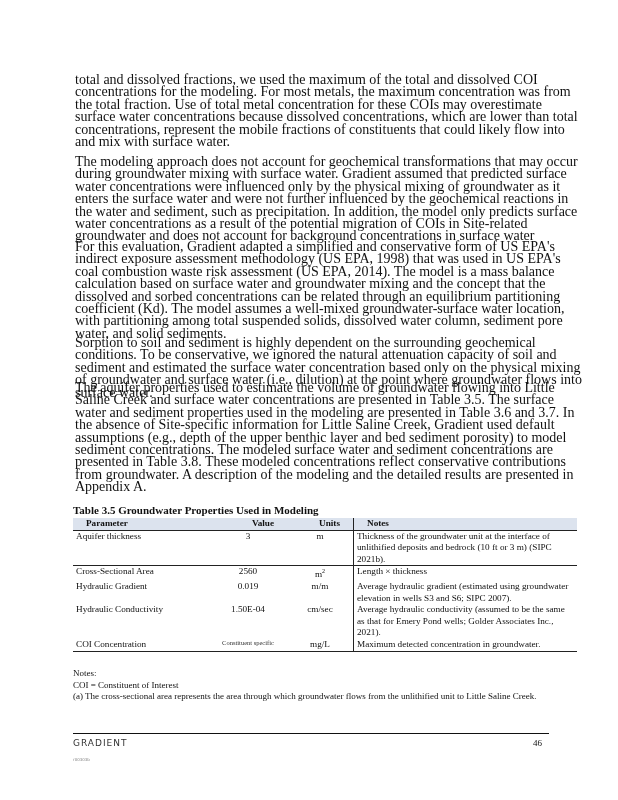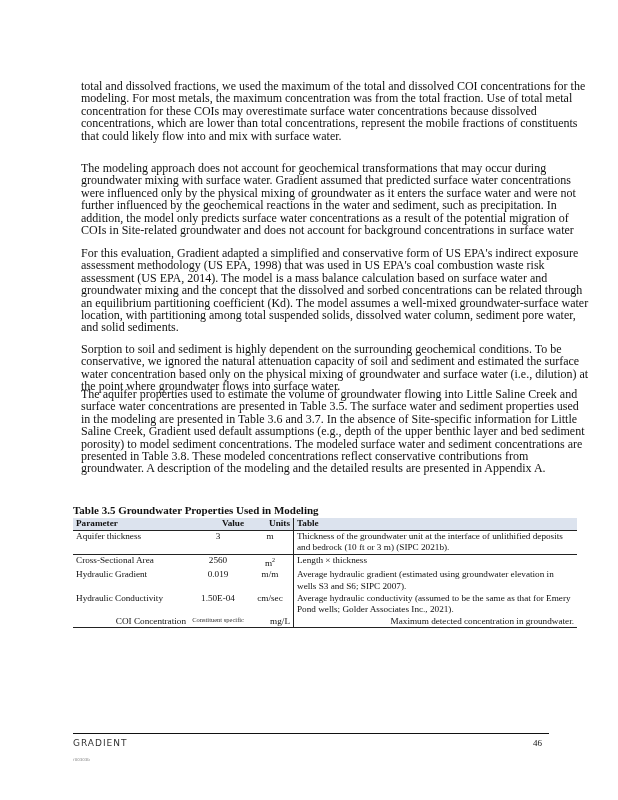--- a/index.html
+++ b/index.html
@@ -1,38 +1,38 @@
 <!DOCTYPE html>
 <html><head>
   <meta charset="utf-8">
   <style>
     html, body { margin: 0; padding: 0; background: #ffffff; }
     body { width: 618px; height: 800px; position: relative; overflow: hidden;
            font-family: "Liberation Serif", "DejaVu Serif", serif; color: #111; }
     .page { position: absolute; left: 0; top: 0; width: 618px; height: 800px; background: #fff; }
-    .para { position: absolute; left: 73px; width: 510px; font-size: 12px; line-height: 12.4px;
-            text-align: left; margin: 8px; }
+    .para { position: absolute; left: 73px; width: 510px; font-size: 14px; line-height: 12.4px;
+            text-align: left; margin: 2px; }
     #p1 { top: 72px; }
     #p2 { top: 154px; }
     #p3 { top: 239px; }
     #p4 { top: 335px; }
     #p5 { top: 380px; }
     .table-caption { position: absolute; left: 73px; top: 504px; font-weight: bold;
                      font-size: 11px; }
     table.props { position: absolute; left: 73px; top: 518px; width: 504px;
                   border-collapse: collapse; font-size: 9.2px; line-height: 11.6px; }
-    table.props th { background: #dce3ee; font-weight: bold; text-align: left; padding: 0 3px;
+    table.props th { background: #dce3ee; font-weight: bold; text-align: left; padding: 0 13px;
                      border-bottom: 1px solid #222; }
     table.props td { padding: 0 3px; vertical-align: top; }
     table.props .c-param { width: 110px; }
     table.props .c-value { width: 52px; text-align: center; }
     table.props .c-units { width: 40px; text-align: center; }
     table.props .c-notes { border-left: 1px solid #222; }
     table.props tr.sep td { border-bottom: 1px solid #222; }
-    table.props tr.last td { border-bottom: 1.5px solid #222; text-align: right; }
+    table.props tr.last td { border-bottom: 1.5px solid #222; }
     table.props th.c-value, table.props th.c-units { text-align: right; }
     .small-value { font-size: 6.5px; line-height: 8px; color: #333; }
     sup { font-size: 6px; }
     .notes { position: absolute; left: 73px; top: 668px; font-size: 9px; line-height: 11.5px; }
     .footer-rule { position: absolute; left: 73px; top: 733px; width: 476px; height: 1px; background: #111; }
     .footer-logo { position: absolute; left: 73px; top: 738px; font-family: "DejaVu Sans", sans-serif;
                    font-size: 9px; letter-spacing: 1px; color: #333; }
     .page-number { position: absolute; left: 533px; top: 738px; font-size: 9px; }
     .doc-code { position: absolute; left: 73px; top: 757px; font-family: "DejaVu Sans", sans-serif;
                 font-size: 4px; color: #888; }
@@ -48,21 +48,21 @@
   <p class="para" id="p5">The aquifer properties used to estimate the volume of groundwater flowing into Little Saline Creek and surface water concentrations are presented in Table 3.5. The surface water and sediment properties used in the modeling are presented in Table 3.6 and 3.7. In the absence of Site-specific information for Little Saline Creek, Gradient used default assumptions (e.g., depth of the upper benthic layer and bed sediment porosity) to model sediment concentrations. The modeled surface water and sediment concentrations are presented in Table 3.8. These modeled concentrations reflect conservative contributions from groundwater. A description of the modeling and the detailed results are presented in Appendix A.</p>
 
   <div class="table-caption">Table 3.5 Groundwater Properties Used in Modeling</div>
 
   <table class="props">
     <thead>
       <tr>
         <th class="c-param">Parameter</th>
         <th class="c-value">Value</th>
         <th class="c-units">Units</th>
-        <th class="c-notes">Table</th>
+        <th class="c-notes">Notes</th>
       </tr>
     </thead>
     <tbody>
       <tr class="sep">
         <td class="c-param">Aquifer thickness</td>
         <td class="c-value">3</td>
         <td class="c-units">m</td>
         <td class="c-notes">Thickness of the groundwater unit at the interface of unlithified deposits and bedrock (10 ft or 3 m) (SIPC 2021b).</td>
       </tr>
       <tr>
@@ -85,18 +85,23 @@
       </tr>
       <tr class="last">
         <td class="c-param">COI Concentration</td>
         <td class="c-value small-value">Constituent specific</td>
         <td class="c-units">mg/L</td>
         <td class="c-notes">Maximum detected concentration in groundwater.</td>
       </tr>
     </tbody>
   </table>
 
+  <div class="notes">
+    <div>Notes:</div>
+    <div>COI = Constituent of Interest</div>
+    <div>(a) The cross-sectional area represents the area through which groundwater flows from the unlithified unit to Little Saline Creek.</div>
+  </div>
 
   <div class="footer-rule"></div>
   <div class="footer-logo">GRADIENT</div>
   <div class="page-number">46</div>
   <div class="doc-code">r00303b</div>
 </div>
 
 </body></html>

